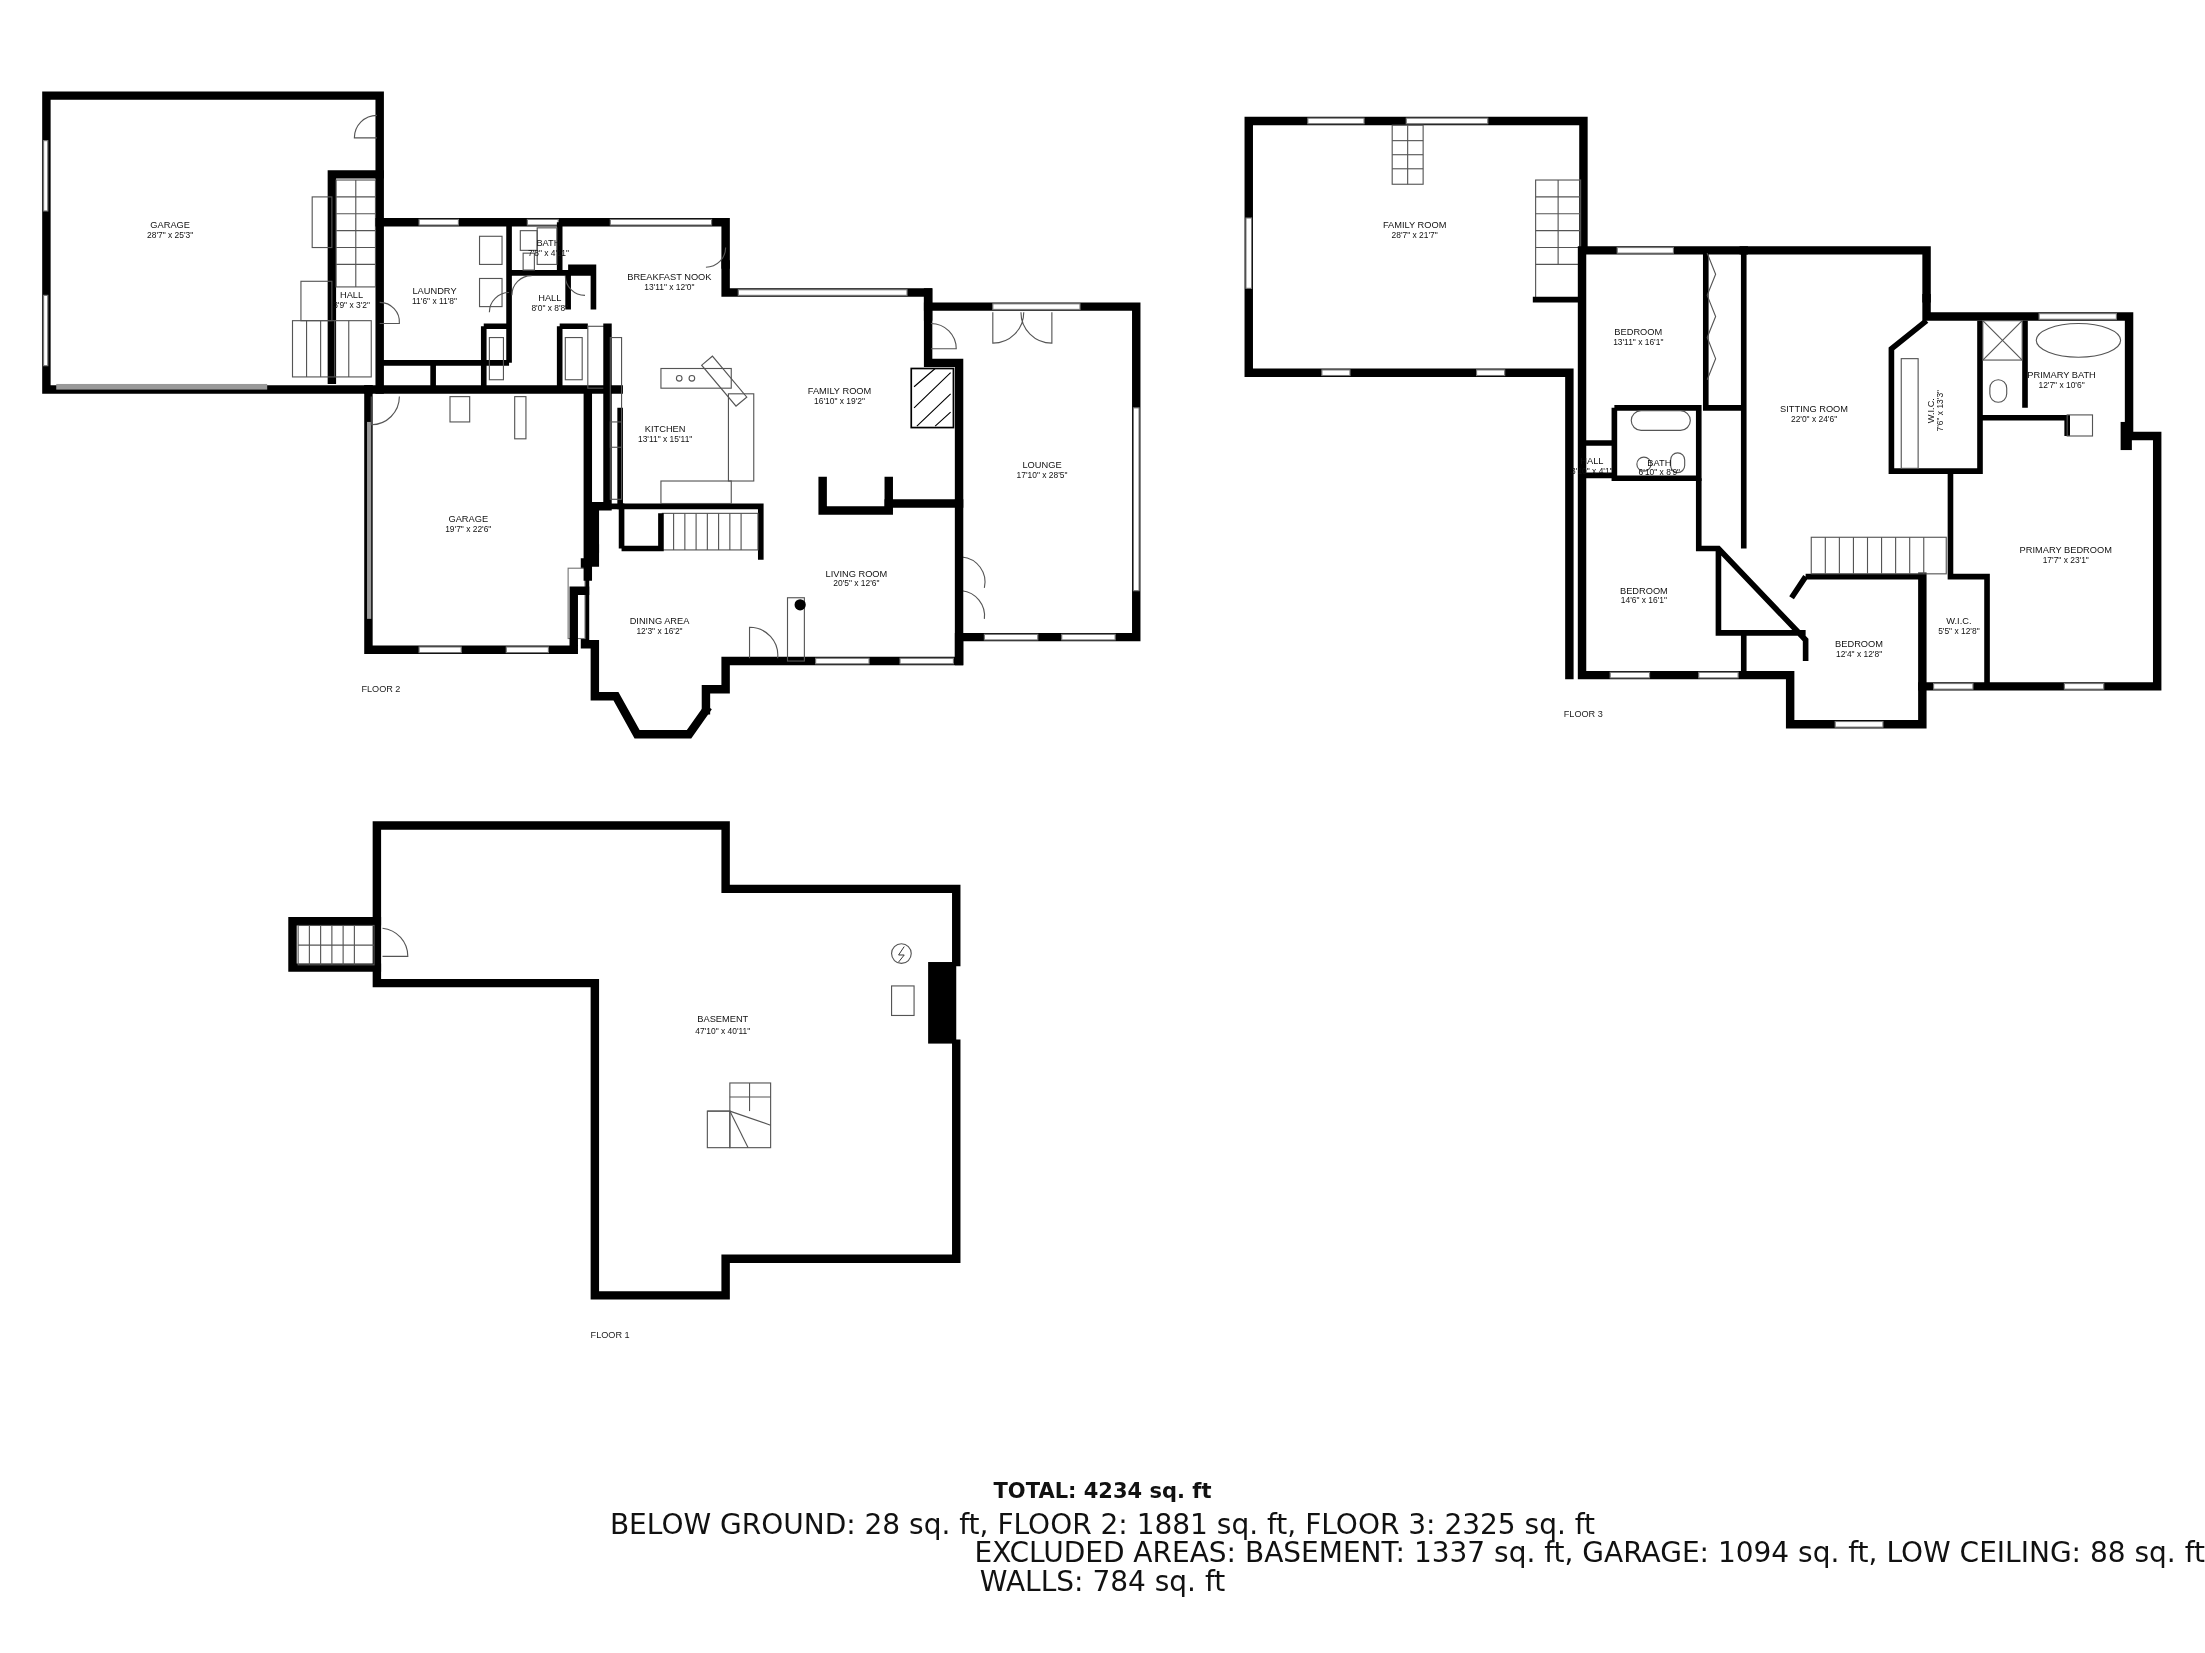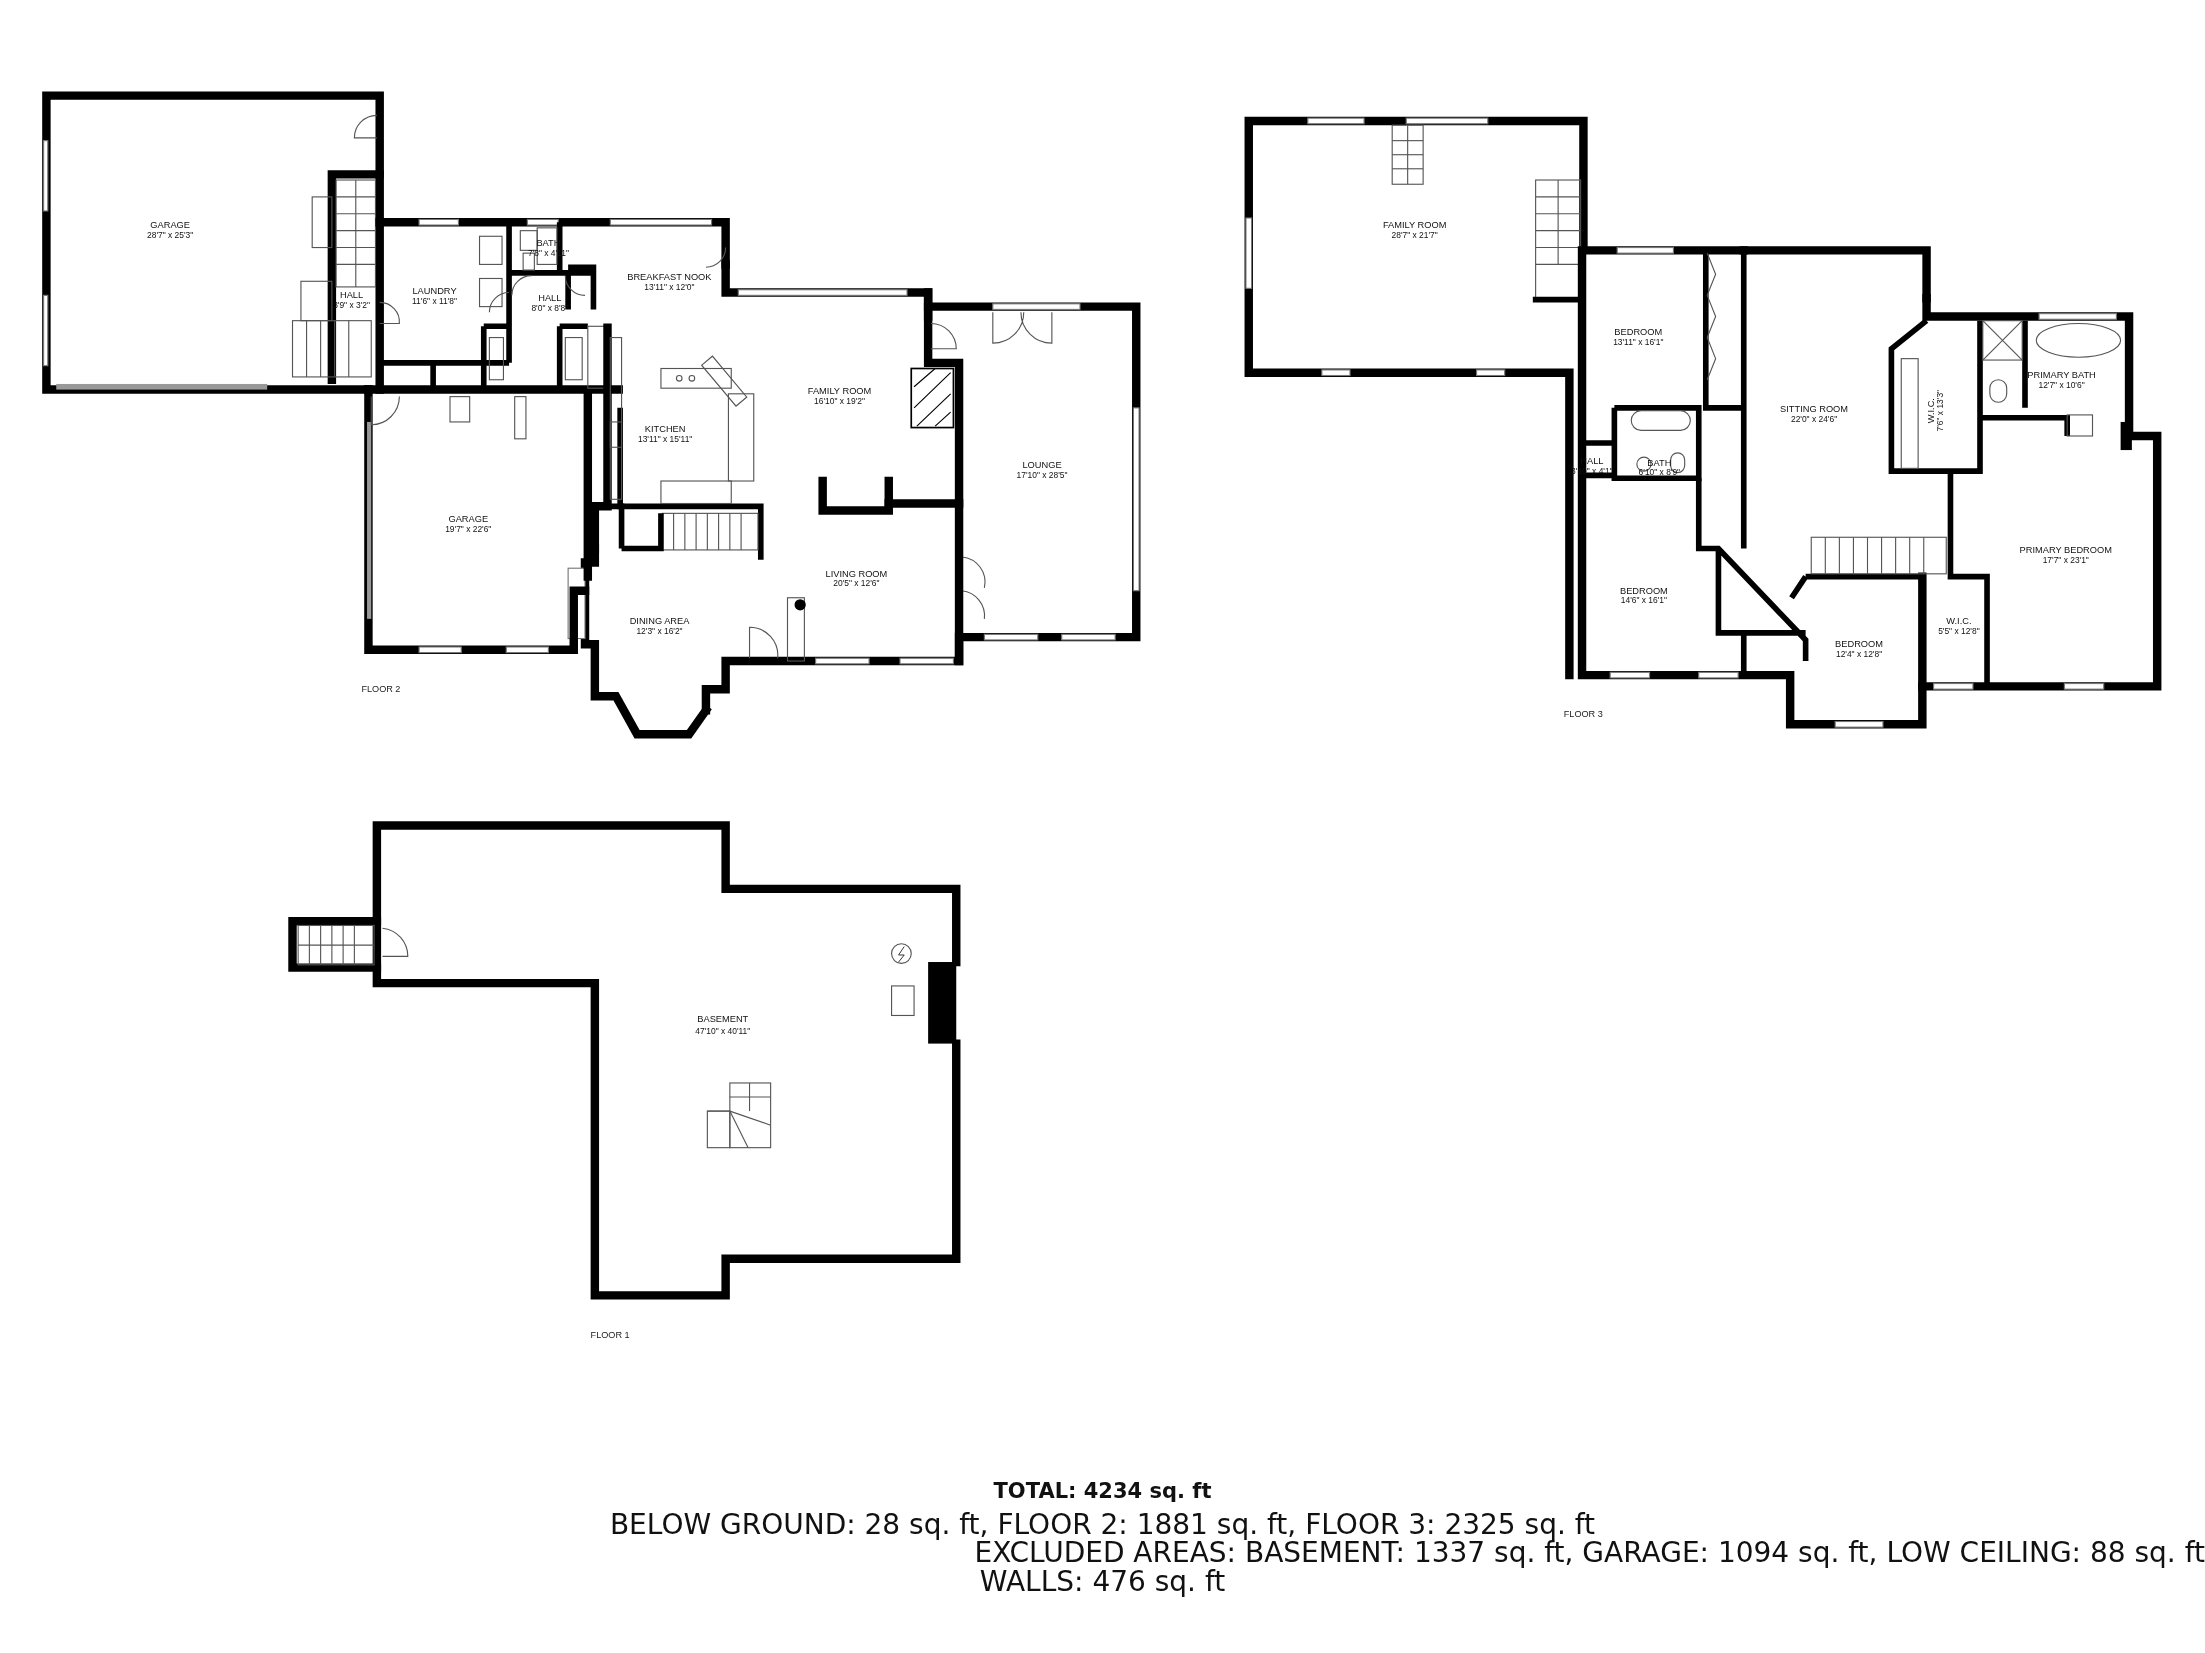--- a/index.html
+++ b/index.html
@@ -280,15 +280,15 @@
     <text class="rname" x="514" y="727">BASEMENT</text>
     <text class="rdim" x="514" y="735">47'10" x 40'11"</text>
     <text class="flabel" x="420" y="951">FLOOR 1</text>
   </g>
 </svg>
 
 <div class="summary">
   <div class="total">TOTAL: 4234 sq. ft</div>
   <div class="summary-line" style="top:1508px;">BELOW GROUND: 28 sq. ft, FLOOR 2: 1881 sq. ft, FLOOR 3: 2325 sq. ft</div>
   <div class="summary-line" style="top:1536px;text-align:right;">EXCLUDED AREAS: BASEMENT: 1337 sq. ft, GARAGE: 1094 sq. ft, LOW CEILING: 88 sq. ft</div>
-  <div class="summary-line" style="top:1565px;">WALLS: 476 sq. ft</div>
+  <div class="summary-line" style="top:1565px;">WALLS: 784 sq. ft</div>
 </div>
 
 
 </body></html>

